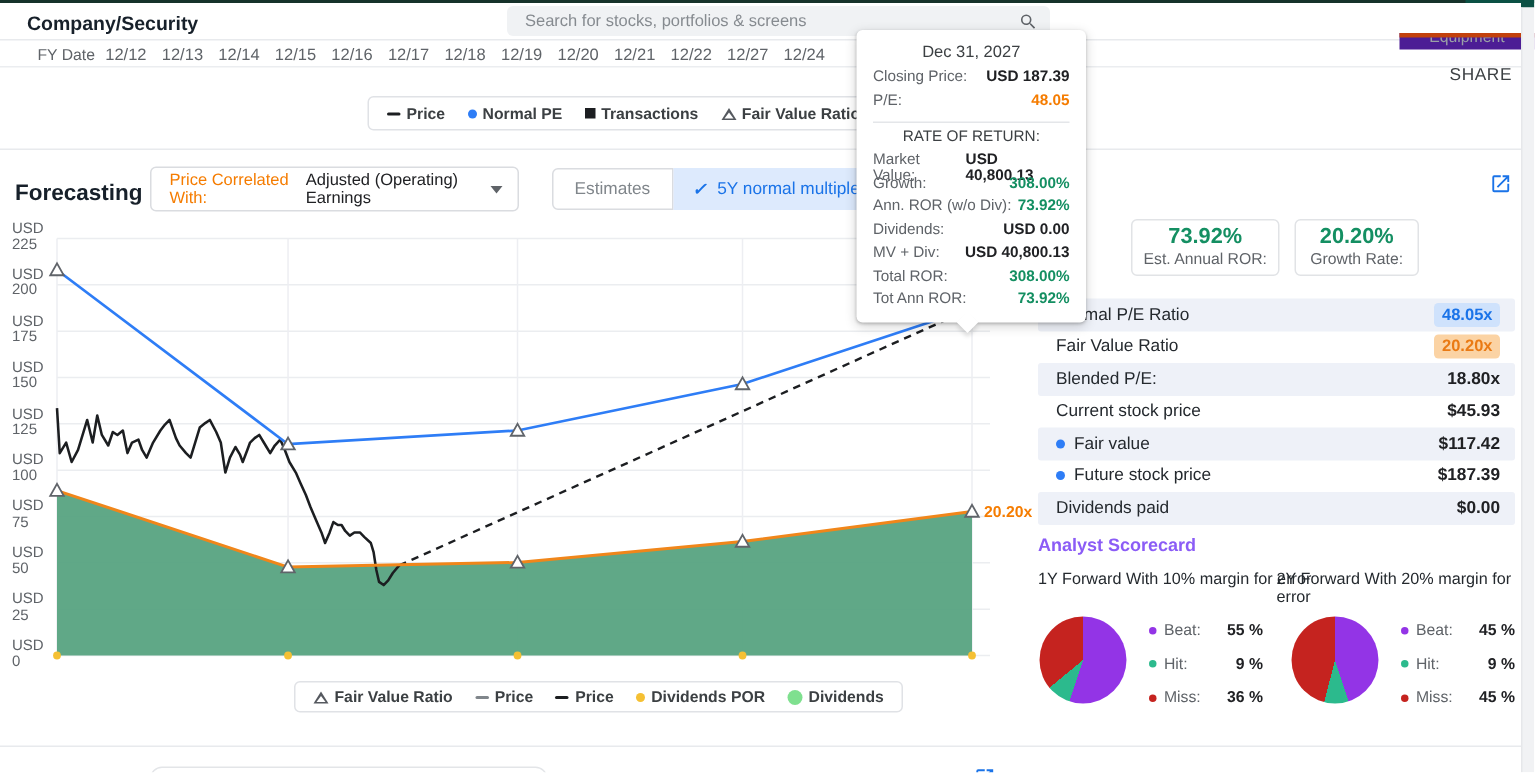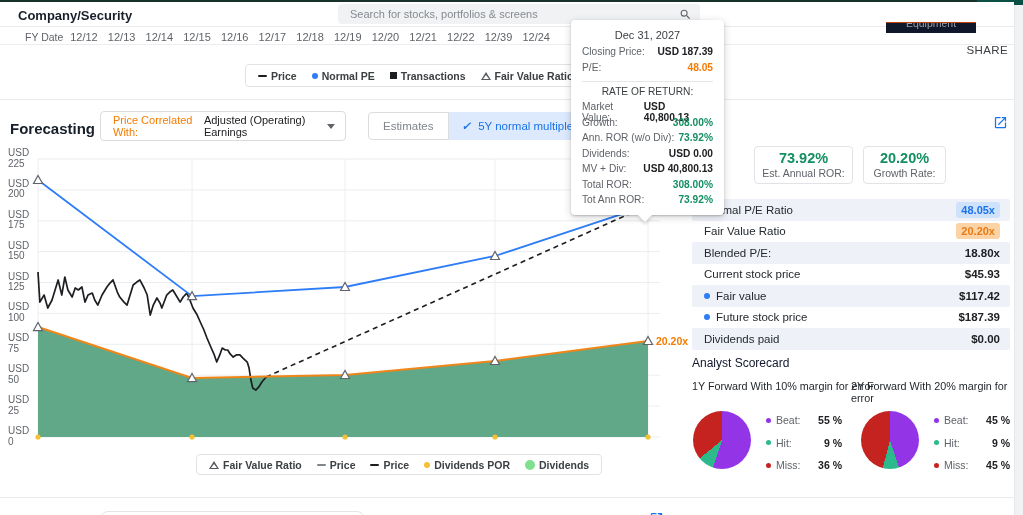--- a/index.html
+++ b/index.html
@@ -34,21 +34,21 @@
   .mk-dash{width:9px;height:2px;background:#1c1e21;border-radius:1px}
   .mk-dash.gray{background:#80868b}
   .mk-dot{width:6px;height:6px;border-radius:50%}
   .mk-sq{width:7px;height:7px}
   .mk-circle{width:10px;height:10px;border-radius:50%}
   .c-black{background:#1c1e21}.c-blue{background:#2e7df6}.c-yellow{background:#f5c033}
   .c-green{background:#7fe08f}
   .mk-tri{position:relative;width:0;height:0;border-left:5px solid transparent;border-right:5px solid transparent;border-bottom:8px solid #55595f}
   .mk-tri::after{content:"";position:absolute;left:-3px;top:3px;border-left:3px solid transparent;border-right:3px solid transparent;border-bottom:4.5px solid #fff}
   
-  .equip-strip{left:886px;top:22px;width:90px;height:11px;background:#0f172a;border-top:1px solid #c2410c;overflow:hidden}
+  .equip-strip{left:933px;top:22px;width:90px;height:11px;background:#4c1d95;border-top:3px solid #c2410c;overflow:hidden}
   .equip-strip span{display:block;margin-top:-11px;line-height:22px;text-align:center;font-size:10.5px;color:#9aa0a6}
   .share-label{left:930px;top:44px;width:78px;text-align:right;font-size:11.5px;font-weight:400;color:#3c4043;letter-spacing:.4px;cursor:pointer}
   
   .fc-title{left:10px;top:120px;font-size:15px;font-weight:700;color:#17202a}
   .fc-dropdown{left:100px;top:111px;width:246px;height:30px;border:1px solid #dadce0;border-radius:4px;background:#fff;
                display:flex;align-items:center;padding:0 10px 0 12px;gap:5px;cursor:pointer}
   .fc-dd-prefix{color:#f57c00;font-size:11px}
   .fc-dd-value{color:#202124;font-size:11px}
   .caret{margin-left:auto;width:0;height:0;border-left:4px solid transparent;border-right:4px solid transparent;border-top:5px solid #5f6368}
   .seg{left:368px;top:112px;display:flex;height:28px}
@@ -82,21 +82,21 @@
   .stat-label{font-size:10.5px;color:#5f6368;margin-top:1px}
   .metrics{left:692px;top:199px;width:318px}
   .m-row{display:flex;align-items:center;height:21.5px;padding:0 10px 0 12px;font-size:11.5px}
   .m-row:nth-child(odd){background:#eef1f8;border-radius:2px}
   .m-row .lbl{display:flex;align-items:center;gap:6px;color:#24292e}
   .m-row .val{margin-left:auto;font-weight:700;color:#202124}
   .bdot{width:6px;height:6px;border-radius:50%;background:#2e7df6}
   .badge{padding:2px 5px;border-radius:3px;font-size:11px}
   .badge.blue{background:#cfe2fc;color:#1a73e8}
   .badge.orange{background:#fbd3a4;color:#ea7a14}
-  .sc-title{left:692px;top:356px;font-size:12px;font-weight:400;color:#0f172a}
+  .sc-title{left:692px;top:356px;font-size:12px;font-weight:700;color:#8b5cf6}
   .sc-col-title{top:380px;font-size:10.8px;color:#24292e}
   .sc-col1{left:692px}.sc-col2{left:851px}
   .pie{width:58px;height:58px;border-radius:50%;top:411px}
   .pie-1{left:693px}.pie-2{left:861px}
   .pie-legend{top:413px;width:76px;display:flex;flex-direction:column;gap:8.5px}
   .pl-1{left:766px}.pl-2{left:934px}
   .pl-row{display:flex;align-items:center;gap:5px;font-size:10.5px;height:14px}
   .pl-dot{width:5px;height:5px;border-radius:50%}
   .pl-lbl{color:#5f6368}
   .pl-val{margin-left:auto;font-weight:700;color:#202124}
@@ -127,21 +127,21 @@
     <span>12/13</span>
     <span>12/14</span>
     <span>12/15</span>
     <span>12/16</span>
     <span>12/17</span>
     <span>12/18</span>
     <span>12/19</span>
     <span>12/20</span>
     <span>12/21</span>
     <span>12/22</span>
-    <span>12/39</span>
+    <span>12/27</span>
     <span>12/24</span>
     <span>12</span>
   </div>
   <div class="abs dates-border"></div>
 
   <div class="abs legend legend-top">
     <span class="lg">
         <i class="mk mk-dash"></i>
         <span>Price</span>
       </span>

